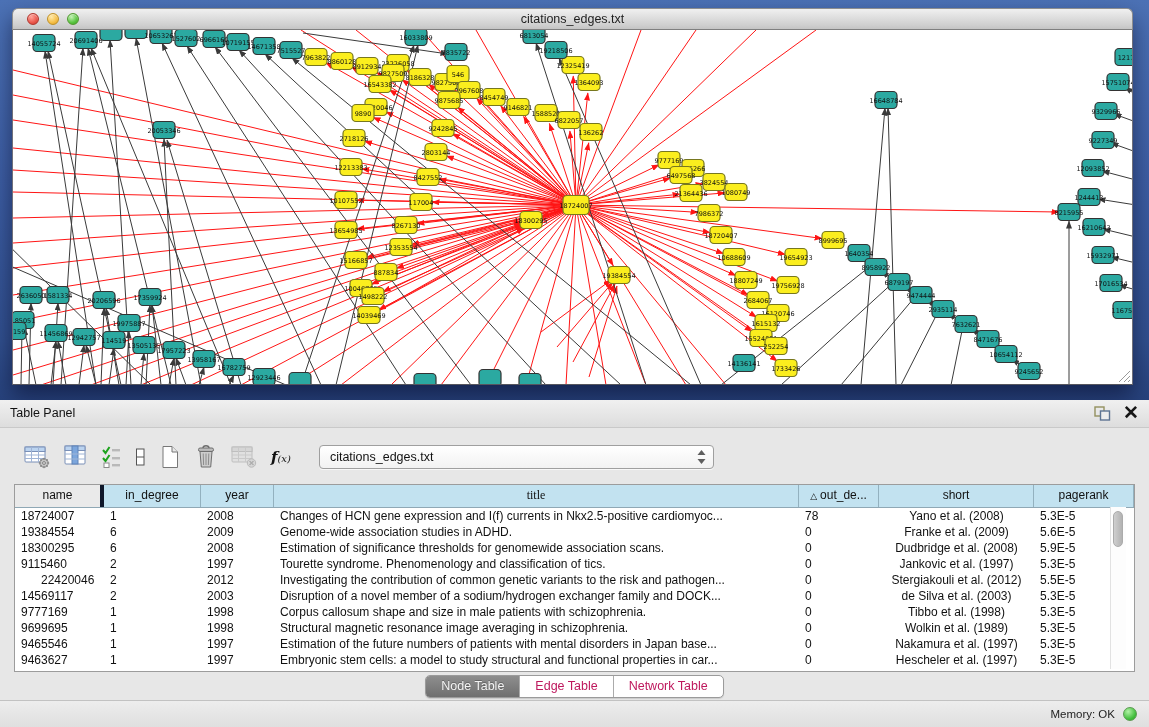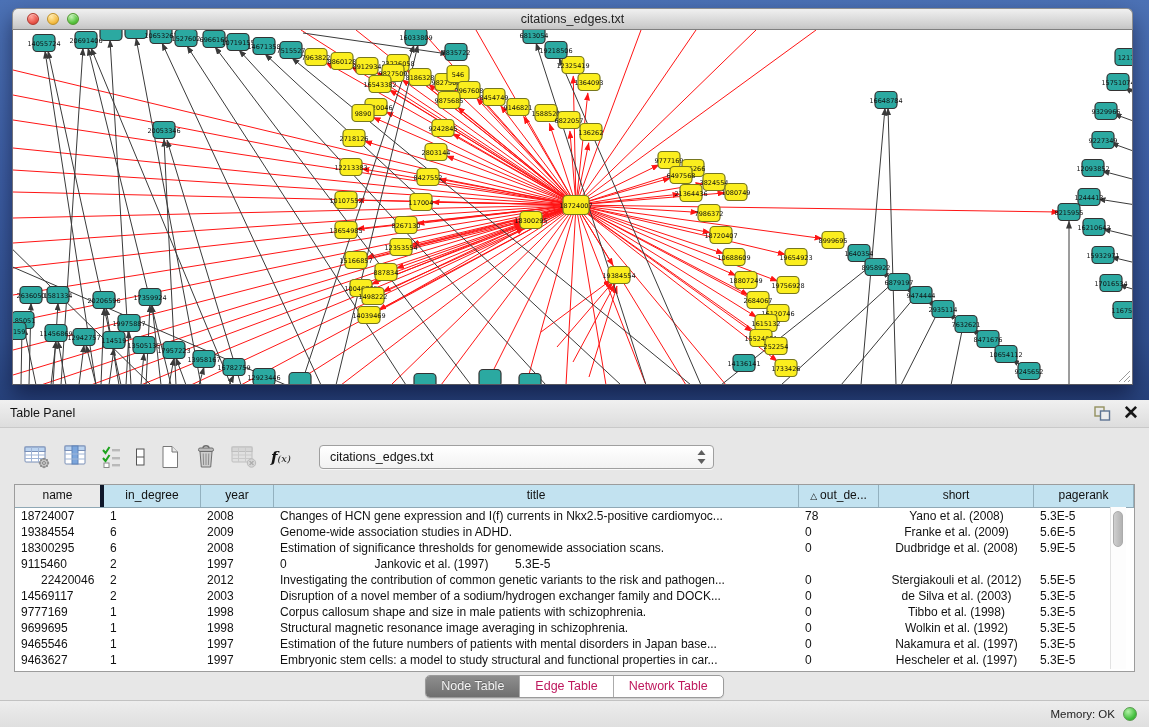--- a/index.html
+++ b/index.html
@@ -801,21 +801,21 @@
           <path d="M0.5,9 L8.5,9 L4.5,14 Z" fill="#5E5E5E"></path>
         </svg>
       </span>
     </div>
 
     <div class="table-wrap">
       <div class="thead" id="thead">
           <div class="th gray" style="width: 89px;">name</div>
           <div class="th" style="width: 97px;">in_degree</div>
           <div class="th" style="width: 73px;">year</div>
-          <div class="th" style="flex: 1 1 0%;">title</div>
+          <div class="th" style="flex: 1 1 0%; font-family: Liberation Serif, serif;">title</div>
           <div class="th" style="width: 80px;"><span class="sorttri">△</span>out_de...</div>
           <div class="th" style="width: 155px;">short</div>
           <div class="th" style="width: 100px;">pagerank</div>
         </div>
       <div id="tbody">
           <div class="trow">
             <div class="td" style="width: 89px;">18724007</div>
             <div class="td" style="width: 97px;">1</div>
             <div class="td" style="width: 73px;">2008</div>
             <div class="td" style="flex: 1 1 0%;">Changes of HCN gene expression and I(f) currents in Nkx2.5-positive cardiomyoc...</div>
@@ -838,20 +838,21 @@
             <div class="td" style="width: 73px;">2008</div>
             <div class="td" style="flex: 1 1 0%;">Estimation of significance thresholds for genomewide association scans.</div>
             <div class="td" style="width: 80px;">0</div>
             <div class="td center" style="width: 155px;">Dudbridge et al. (2008)</div>
             <div class="td" style="width: 100px;">5.9E-5</div>
           </div>
           <div class="trow">
             <div class="td" style="width: 89px;">9115460</div>
             <div class="td" style="width: 97px;">2</div>
             <div class="td" style="width: 73px;">1997</div>
+            <div class="td" style="flex: 1 1 0%;">Tourette syndrome. Phenomenology and classification of tics.</div>
             <div class="td" style="width: 80px;">0</div>
             <div class="td center" style="width: 155px;">Jankovic et al. (1997)</div>
             <div class="td" style="width: 100px;">5.3E-5</div>
           </div>
           <div class="trow">
             <div class="td" style="width: 89px; padding-left: 26px;">22420046</div>
             <div class="td" style="width: 97px;">2</div>
             <div class="td" style="width: 73px;">2012</div>
             <div class="td" style="flex: 1 1 0%;">Investigating the contribution of common genetic variants to the risk and pathogen...</div>
             <div class="td" style="width: 80px;">0</div>
@@ -875,21 +876,21 @@
             <div class="td" style="width: 80px;">0</div>
             <div class="td center" style="width: 155px;">Tibbo et al. (1998)</div>
             <div class="td" style="width: 100px;">5.3E-5</div>
           </div>
           <div class="trow">
             <div class="td" style="width: 89px;">9699695</div>
             <div class="td" style="width: 97px;">1</div>
             <div class="td" style="width: 73px;">1998</div>
             <div class="td" style="flex: 1 1 0%;">Structural magnetic resonance image averaging in schizophrenia.</div>
             <div class="td" style="width: 80px;">0</div>
-            <div class="td center" style="width: 155px;">Wolkin et al. (1992)</div>
+            <div class="td center" style="width: 155px;">Wolkin et al. (1989)</div>
             <div class="td" style="width: 100px;">5.3E-5</div>
           </div>
           <div class="trow">
             <div class="td" style="width: 89px;">9465546</div>
             <div class="td" style="width: 97px;">1</div>
             <div class="td" style="width: 73px;">1997</div>
             <div class="td" style="flex: 1 1 0%;">Estimation of the future numbers of patients with mental disorders in Japan base...</div>
             <div class="td" style="width: 80px;">0</div>
             <div class="td center" style="width: 155px;">Nakamura et al. (1997)</div>
             <div class="td" style="width: 100px;">5.3E-5</div>

